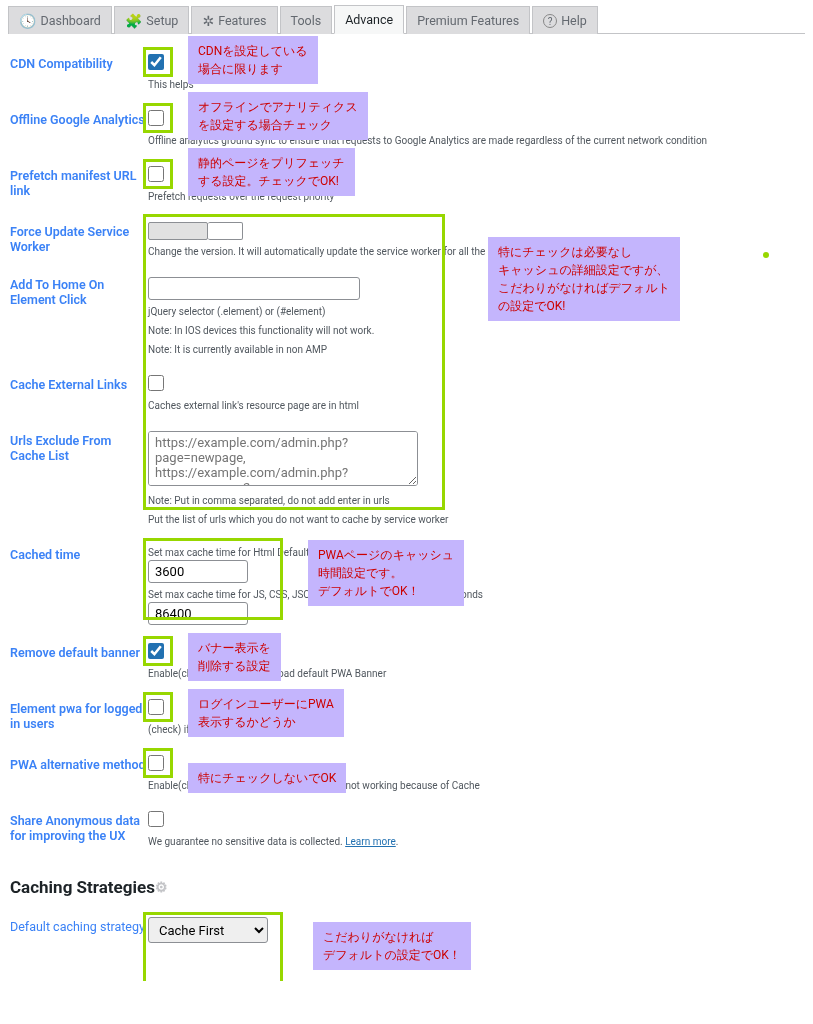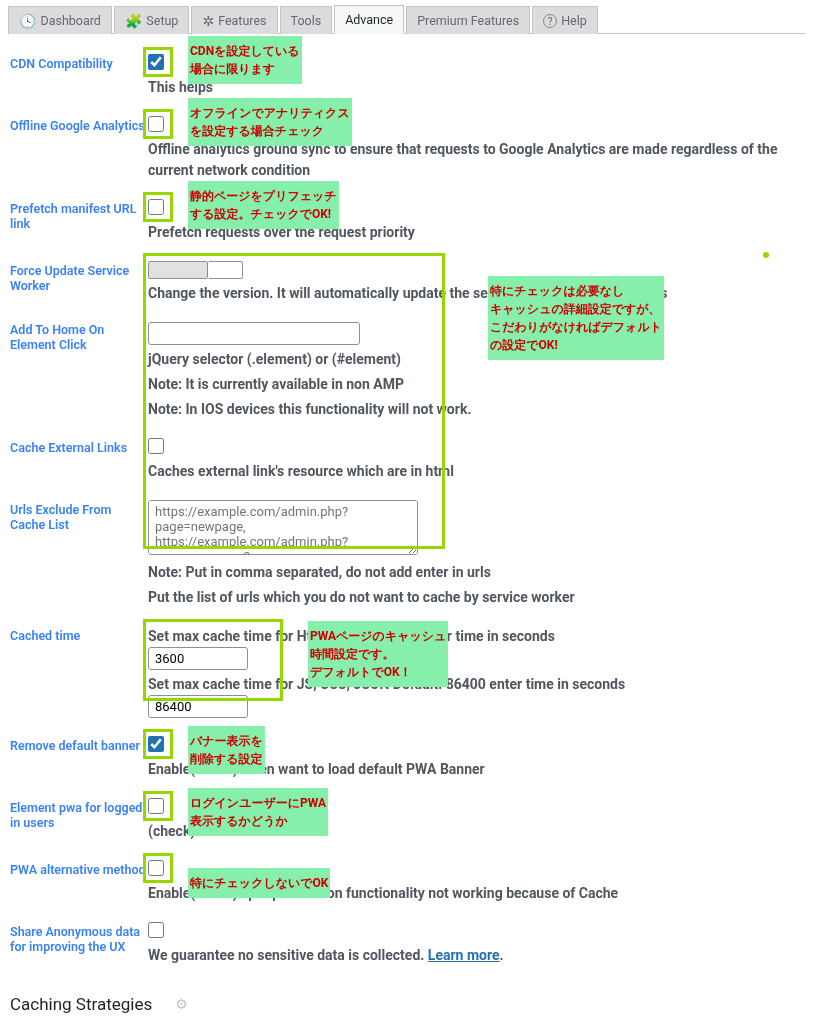--- a/index.html
+++ b/index.html
@@ -43,24 +43,23 @@
   .row .lbl {
     flex: 0 0 138px;
     font-size: 12.5px;
     font-weight: 600;
     color: #3b82f6;
     padding-top: 2px;
   }
   .row .ctrl { flex: 1; position: relative; }
   .desc {
     color: #50575e;
-    font-size: 14px;
+    font-size: 10px;
     margin-top: 4px;
     line-height: 1.5;
-    font-weight: bold;
   }
   input[type="checkbox"] {
     width: 16px; height: 16px;
     accent-color: #2271b1;
     cursor: pointer;
     margin: 0;
   }
   input[type="text"], textarea, select {
     border: 1px solid #8c8f94;
     border-radius: 3px;
@@ -73,42 +72,42 @@
   textarea { width: 270px; height: 55px; resize: vertical; }
   select { width: 120px; height: 26px; }
   .code-box {
     font-family: Menlo, Monaco, Consolas, monospace;
     font-size: 12px;
     color: #3c434a;
     margin-top: 6px;
   }
   .annot {
     position: absolute;
-    background: #86efac;
+    background: #c4b5fd;
     color: #c00;
-    font-weight: 700;
+    font-weight: 400;
     font-size: 12px;
     line-height: 1.5;
-    padding: 6px 2px;
+    padding: 6px 10px;
     z-index: 5;
     white-space: nowrap;
   }
   .hl-box {
     position: absolute;
     border: 3px solid #97d700;
     pointer-events: none;
     z-index: 4;
   }
   .section-title {
     font-size: 17px;
-    font-weight: 400;
+    font-weight: 700;
     margin: 28px 0 20px 0;
     display: flex;
     align-items: center;
-    gap: 23px;
+    gap: 0;
   }
   .section-title .gear { color: #c3c4c7; font-size: 14px; }
   a { color: #2271b1; text-decoration: underline; }
   .version-input {
     display:inline-block; width:60px; height:18px;
     background:#e1e1e1; border:1px solid #8c8f94; border-radius:2px;
     vertical-align: middle;
   }
   .version-input2 {
     display:inline-block; width:35px; height:18px;
@@ -198,30 +197,30 @@
         <span class="version-input"></span><span class="version-input2"></span>
         <div class="desc">Change the version. It will automatically update the service worker for all the users</div>
       </div>
     </div>
 
     <div class="row">
       <div class="lbl" style="padding-top:0;">Add To Home On Element Click</div>
       <div class="ctrl">
         <input type="text" class="wide" style="">
         <div class="desc">jQuery selector (.element) or (#element)</div>
+        <div class="desc">Note: In IOS devices this functionality will not work.</div>
         <div class="desc">Note: It is currently available in non AMP</div>
-        <div class="desc">Note: In IOS devices this functionality will not work.</div>
       </div>
     </div>
 
     <div class="row">
       <div class="lbl">Cache External Links</div>
       <div class="ctrl">
         <input type="checkbox" style="">
-        <div class="desc">Caches external link's resource which are in html</div>
+        <div class="desc">Caches external link's resource page are in html</div>
       </div>
     </div>
 
     <div class="row">
       <div class="lbl">Urls Exclude From Cache List</div>
       <div class="ctrl">
         <textarea placeholder="https://example.com/admin.php?page=newpage,
 https://example.com/admin.php?page=newpage2" style=""></textarea>
         <div class="desc">Note: Put in comma separated, do not add enter in urls</div>
         <div class="desc">Put the list of urls which you do not want to cache by service worker</div>

